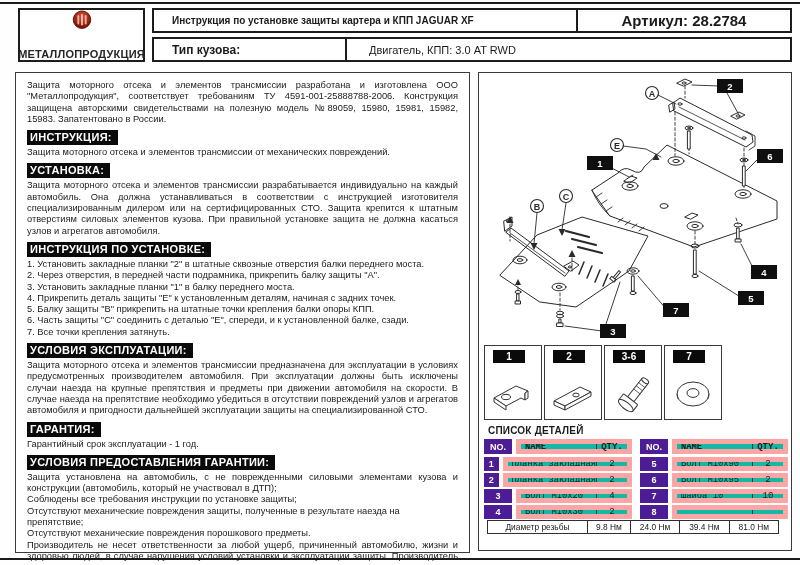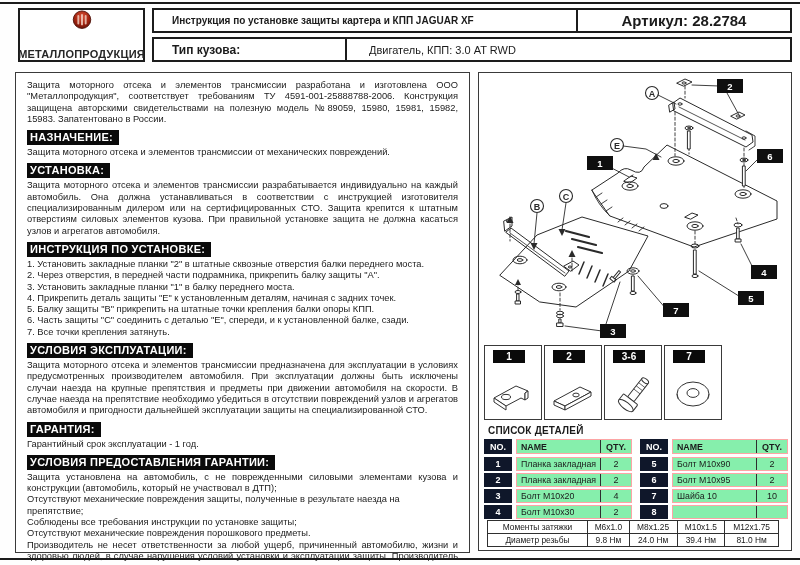--- a/index.html
+++ b/index.html
@@ -32,22 +32,22 @@
   .icons-row { position:absolute; left:5px; top:272px; display:flex; gap:2px; }
   .icon-box { width:58px; height:75px; border:1.5px solid #3a3a3a; position:relative; background:#fff; }
   .icon-label { position:absolute; top:4px; left:8px; background:#0a0a0a; color:#fff; font-size:10px; font-weight:bold; padding:1px 0; width:32px; text-align:center; }
   .icon-art { position:absolute; left:50%; bottom:3px; transform:translateX(-50%); }
 
   .plist-title { position:absolute; left:9px; top:352px; font-size:10px; font-weight:bold; letter-spacing:0.2px; }
   .ptables { position:absolute; left:5px; top:366px; width:304px; display:flex; gap:8px; }
   .ptable { width:148px; }
   .prow { display:flex; gap:4px; margin-bottom:2px; height:14px; }
   .prow.hdr { height:15px; margin-bottom:3px; }
-  .pno { width:28px; background:#0f172a; color:#fff; font-weight:bold; font-size:9px; display:flex; align-items:center; justify-content:center; }
-  .pbody { flex:1; display:flex; border:1px solid #fca5a5; background:#86efac; }
+  .pno { width:28px; background:#4c1d95; color:#fff; font-weight:bold; font-size:9px; display:flex; align-items:center; justify-content:center; }
+  .pbody { flex:1; display:flex; border:5px solid #fca5a5; background:#14b8a6;font-family:Liberation Mono, monospace; }
   .pname { flex:1; font-size:8.8px; display:flex; align-items:center; padding-left:4px; border-right:1px solid #2f2f2f; white-space:nowrap; overflow:hidden; }
   .pqty { width:30px; font-size:9px; display:flex; align-items:center; justify-content:center; }
   .prow.hdr .pname, .prow.hdr .pqty, .prow.hdr .pno { font-weight:bold; }
 
   .torque { position:absolute; left:8px; top:447px; width:292px; border-collapse:collapse; }
   .torque td { border:1px solid #2f2f2f; font-size:8.4px; text-align:center; height:13px; padding:0 2px; background:#fff; }
   .torque td.tlabel { width:100px; text-align:center; }
 </style>
 </head>
 <body>
@@ -77,21 +77,21 @@
     <div class="hdr-article">Артикул: 28.2784</div>
   </div>
   <div class="hdr-row2">
     <div class="hdr-body">Тип кузова:</div>
     <div class="hdr-engine">Двигатель, КПП: 3.0 AT RWD</div>
   </div>
 
   <div class="left-box">
     <div class="para">Защита моторного отсека и элементов трансмиссии разработана и изготовлена ООО "Металлопродукция", соответствует требованиям ТУ 4591-001-25888788-2006. Конструкция защищена авторскими свидетельствами на полезную модель №89059, 15980, 15981, 15982, 15983. Запатентовано в России.</div>
 
-    <div><span class="sec-head">НАЗНАЧЕНИЕ:</span></div>
+    <div><span class="sec-head">ИНСТРУКЦИЯ:</span></div>
     <div class="line">Защита моторного отсека и элементов трансмиссии от механических повреждений.</div>
 
     <div><span class="sec-head">УСТАНОВКА:</span></div>
     <div class="para">Защита моторного отсека и элементов трансмиссии разрабатывается индивидуально на каждый автомобиль. Она должна устанавливаться в соответствии с инструкцией изготовителя специализированным дилером или на сертифицированных СТО. Защита крепится к штатным отверстиям силовых элементов кузова. При правильной установке защита не должна касаться узлов и агрегатов автомобиля.</div>
 
     <div><span class="sec-head">ИНСТРУКЦИЯ ПО УСТАНОВКЕ:</span></div>
     <div class="line">1. Установить закладные планки "2" в штатные сквозные отверстия балки переднего моста.</div>
     <div class="line">2. Через отверстия, в передней части подрамника, прикрепить балку защиты "А".</div>
     <div class="line">3. Установить закладные планки "1" в балку переднего моста.</div>
     <div class="line">4. Прикрепить деталь защиты "Е" к установленным деталям, начиная с задних точек.</div>
@@ -100,22 +100,22 @@
     <div class="line">7. Все точки крепления затянуть.</div>
 
     <div><span class="sec-head">УСЛОВИЯ ЭКСПЛУАТАЦИИ:</span></div>
     <div class="para">Защита моторного отсека и элементов трансмиссии предназначена для эксплуатации в условиях предусмотренных производителем автомобиля. При эксплуатации должны быть исключены случаи наезда на крупные препятствия и предметы при движении автомобиля на скорости. В случае наезда на препятствие необходимо убедиться в отсутствии повреждений узлов и агрегатов автомобиля и пригодности дальнейшей эксплуатации защиты на специализированной СТО.</div>
 
     <div><span class="sec-head">ГАРАНТИЯ:</span></div>
     <div class="line">Гарантийный срок эксплуатации - 1 год.</div>
 
     <div><span class="sec-head">УСЛОВИЯ ПРЕДОСТАВЛЕНИЯ ГАРАНТИИ:</span></div>
     <div class="para">Защита установлена на автомобиль, с не поврежденными силовыми элементами кузова и конструкции (автомобиль, который не участвовал в ДТП);</div>
+    <div class="line">Соблюдены все требования инструкции по установке защиты;</div>
     <div class="line">Отсутствуют механические повреждения защиты, полученные в результате наезда на препятствие;</div>
-    <div class="line">Соблюдены все требования инструкции по установке защиты;</div>
     <div class="line">Отсутствуют механические повреждения порошкового предметы.</div>
     <div class="para">Производитель не несет ответственности за любой ущерб, причиненный автомобилю,  жизни и здоровью людей, в случае нарушения условий установки и эксплуатации защиты. Производитель вправе вносить изменения в конструкцию защиты.</div>
   </div>
 
   <div class="right-box">
 
     <svg class="diagram" width="310" height="270" viewBox="0 0 310 270">
       <g stroke="#2a2a2a" fill="none" stroke-width="1" stroke-linejoin="round" stroke-linecap="round">
 
         <path d="M112,116 L138,99 Q144,92 151,96 Q161,102 164,93 L187,71 L297,127 L297,145 L214,173 L130,142 Z"></path>
@@ -389,27 +389,20 @@
           <div class="pbody">
               <div class="pname"></div>
               <div class="pqty"></div>
             </div>
         </div>
       </div>
     </div>
 
     <table class="torque">
       <tbody>
-          <tr>
-        <td class="tlabel">Моменты затяжки</td>
-        <td>М6х1.0</td>
-        <td>М8х1.25</td>
-        <td>М10х1.5</td>
-        <td>М12х1.75</td>
-      </tr>
       <tr>
         <td class="tlabel">Диаметр резьбы</td>
         <td>9.8 Нм</td>
         <td>24.0 Нм</td>
         <td>39.4 Нм</td>
         <td>81.0 Нм</td>
       </tr>
     </tbody>
       </table>
   </div>

